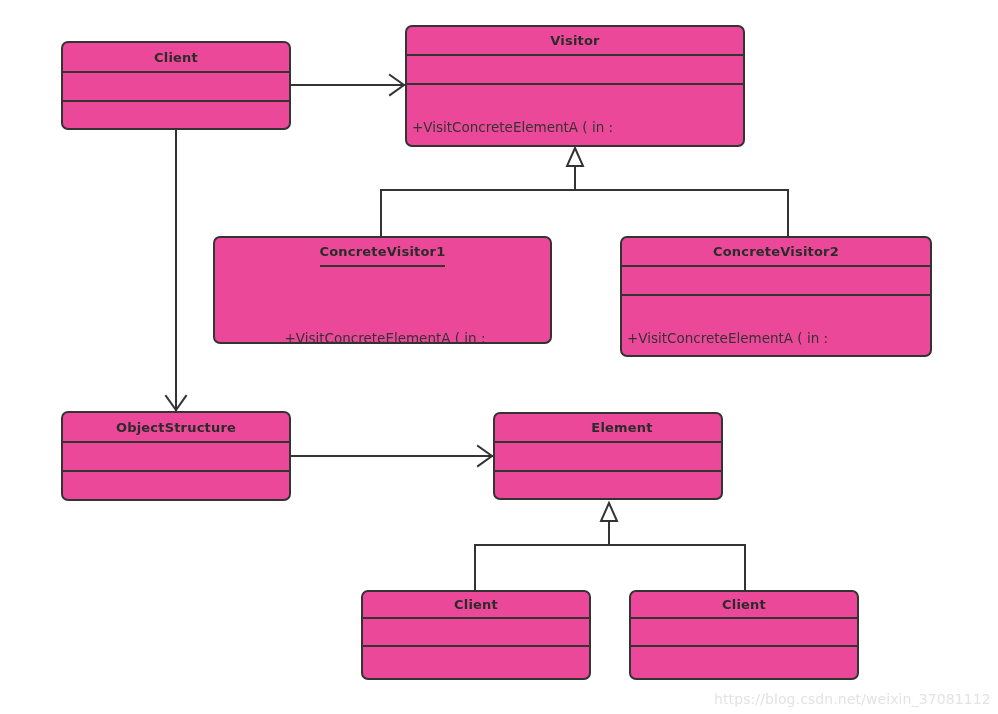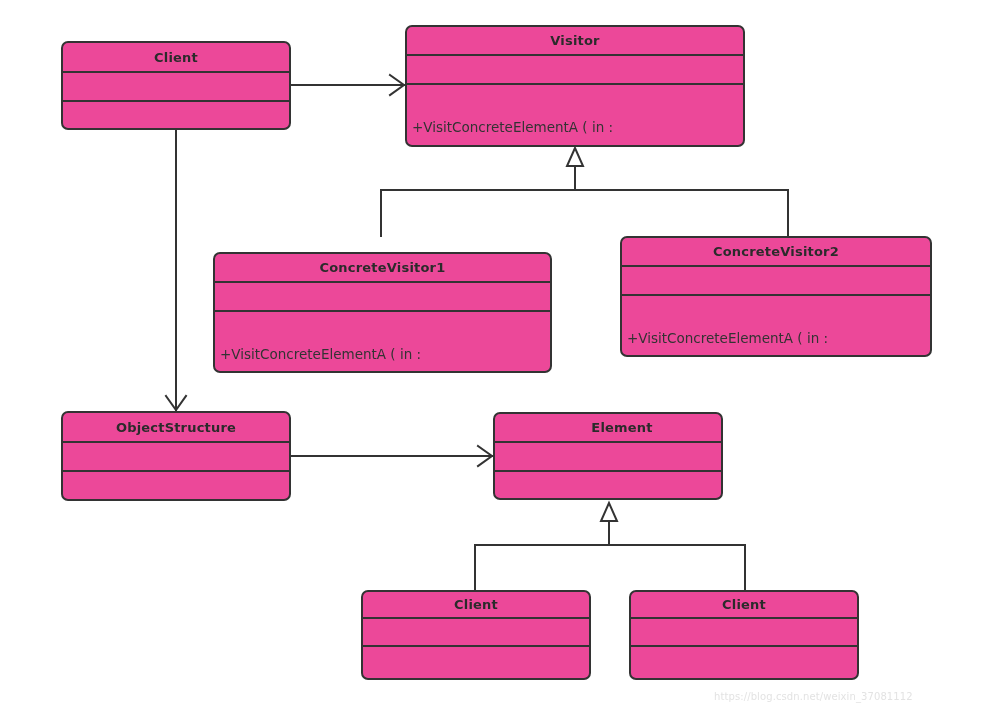--- a/index.html
+++ b/index.html
@@ -60,21 +60,21 @@
     color: #333333;
     white-space: pre-wrap;
     overflow: visible;
   }
   .cls-ops .op-line {
     display: block;
   }
   .watermark {
     position: absolute;
     font-family: "DejaVu Sans", sans-serif;
-    font-size: 10px;
+    font-size: 14px;
     color: #e3e3e3;
     white-space: nowrap;
     letter-spacing: 0.1px;
   }
 </style>
 </head>
 <body>
 
 <div id="canvas">
 
@@ -115,21 +115,21 @@
     <div class="cls-title" style="height:29px;">Visitor</div>
     <div class="cls-attrs" style="height:29px;"></div>
     <div class="cls-ops">
       <span class="op-line">+VisitConcreteElementA ( in :</span>
       
       
       
     </div>
   </div>
 
-  <div class="uml-class" style="left:213px; top:252px; width:339px; height:121px;">
+  <div class="uml-class" style="left:213px; top:236px; width:339px; height:108px;align-items:center;">
     <div class="cls-title" style="height:29px;">ConcreteVisitor1</div>
     <div class="cls-attrs" style="height:29px;"></div>
     <div class="cls-ops">
       <span class="op-line">+VisitConcreteElementA ( in :</span>
       
       
       
     </div>
   </div>
 

